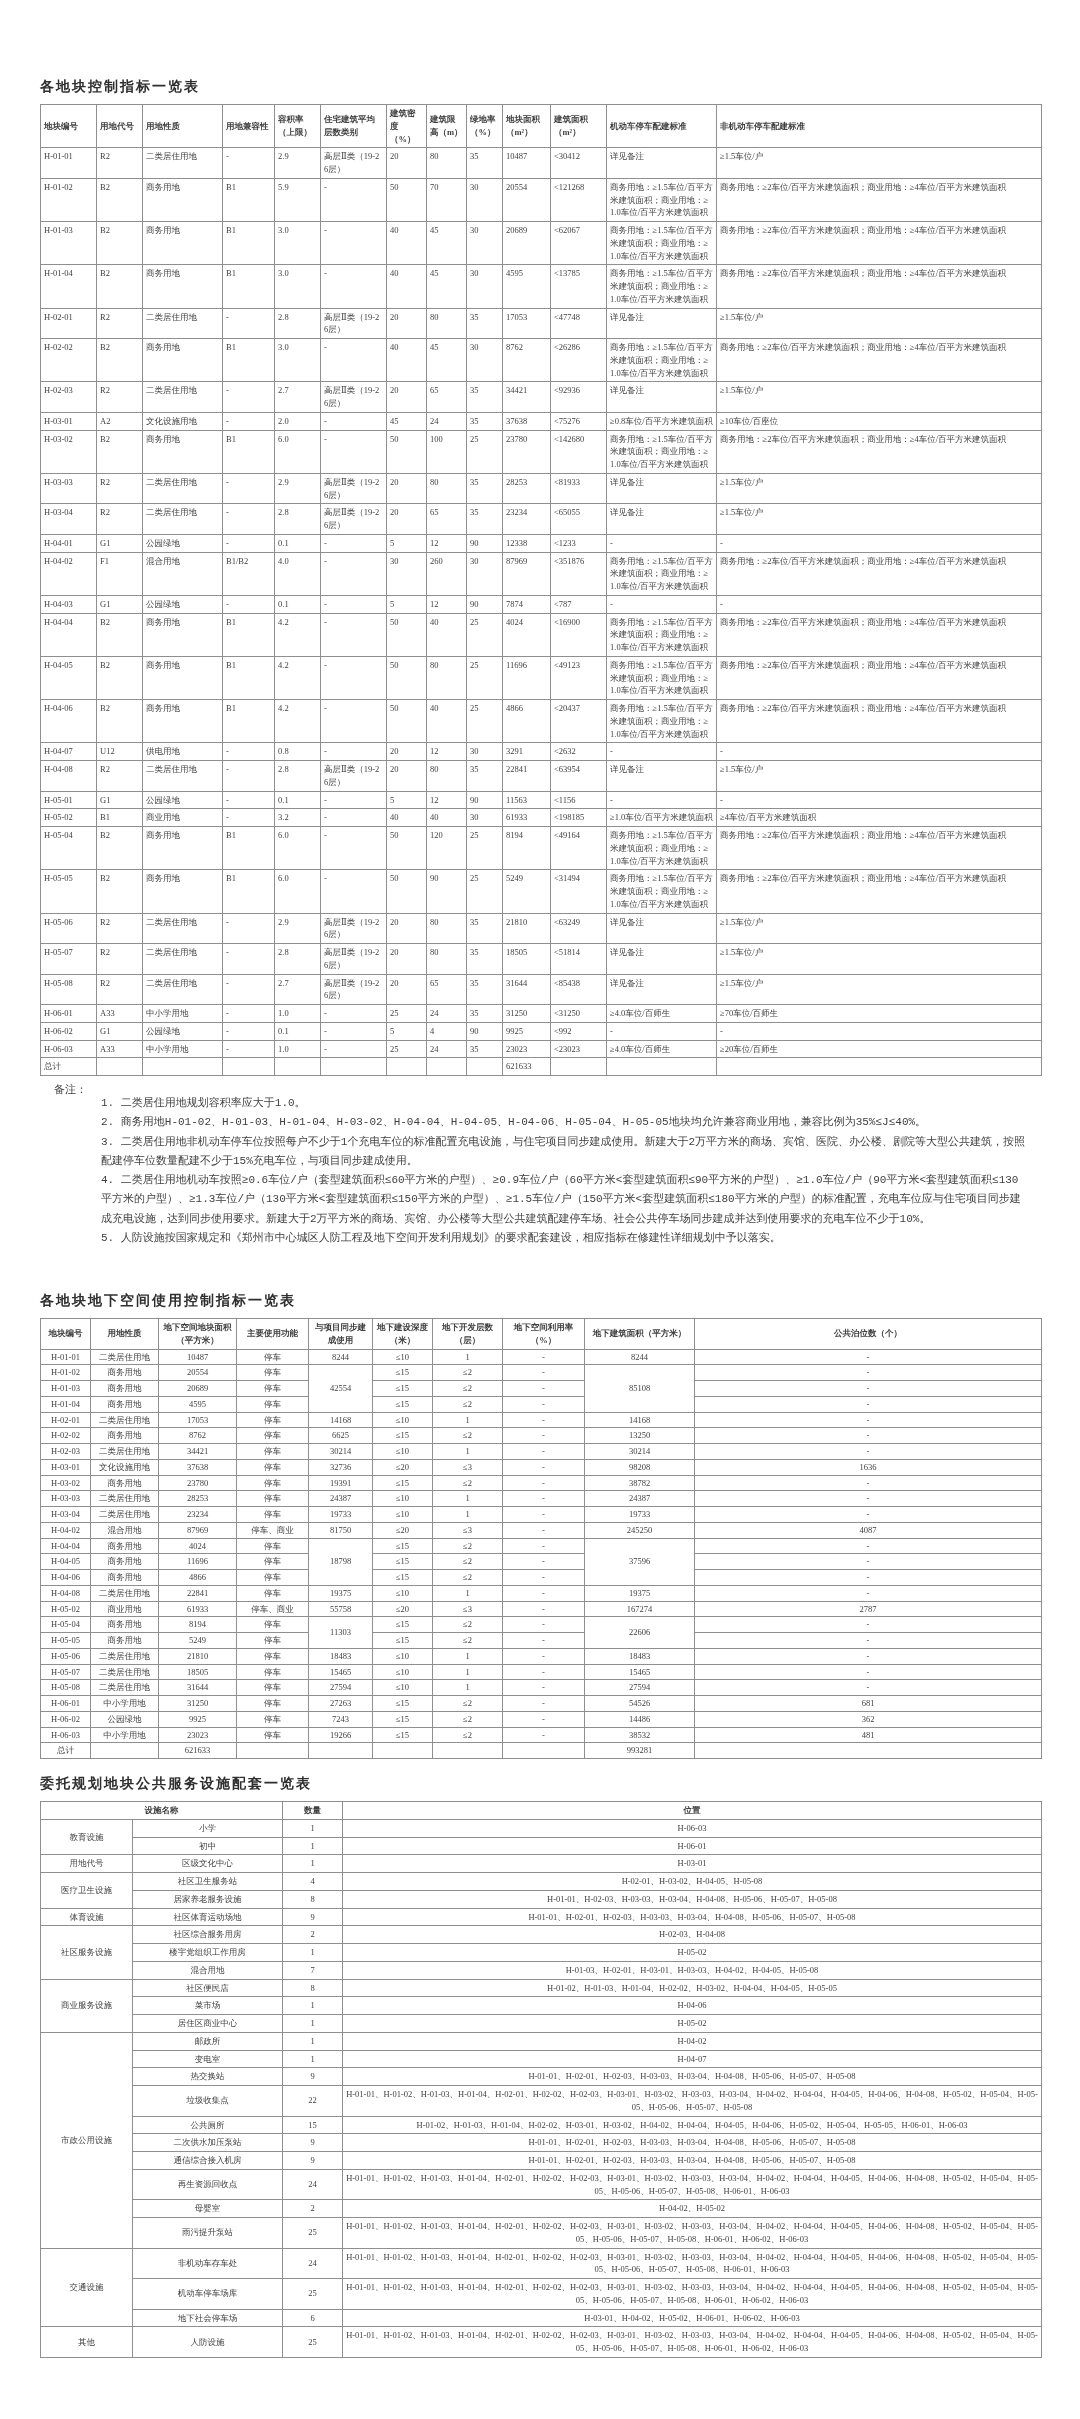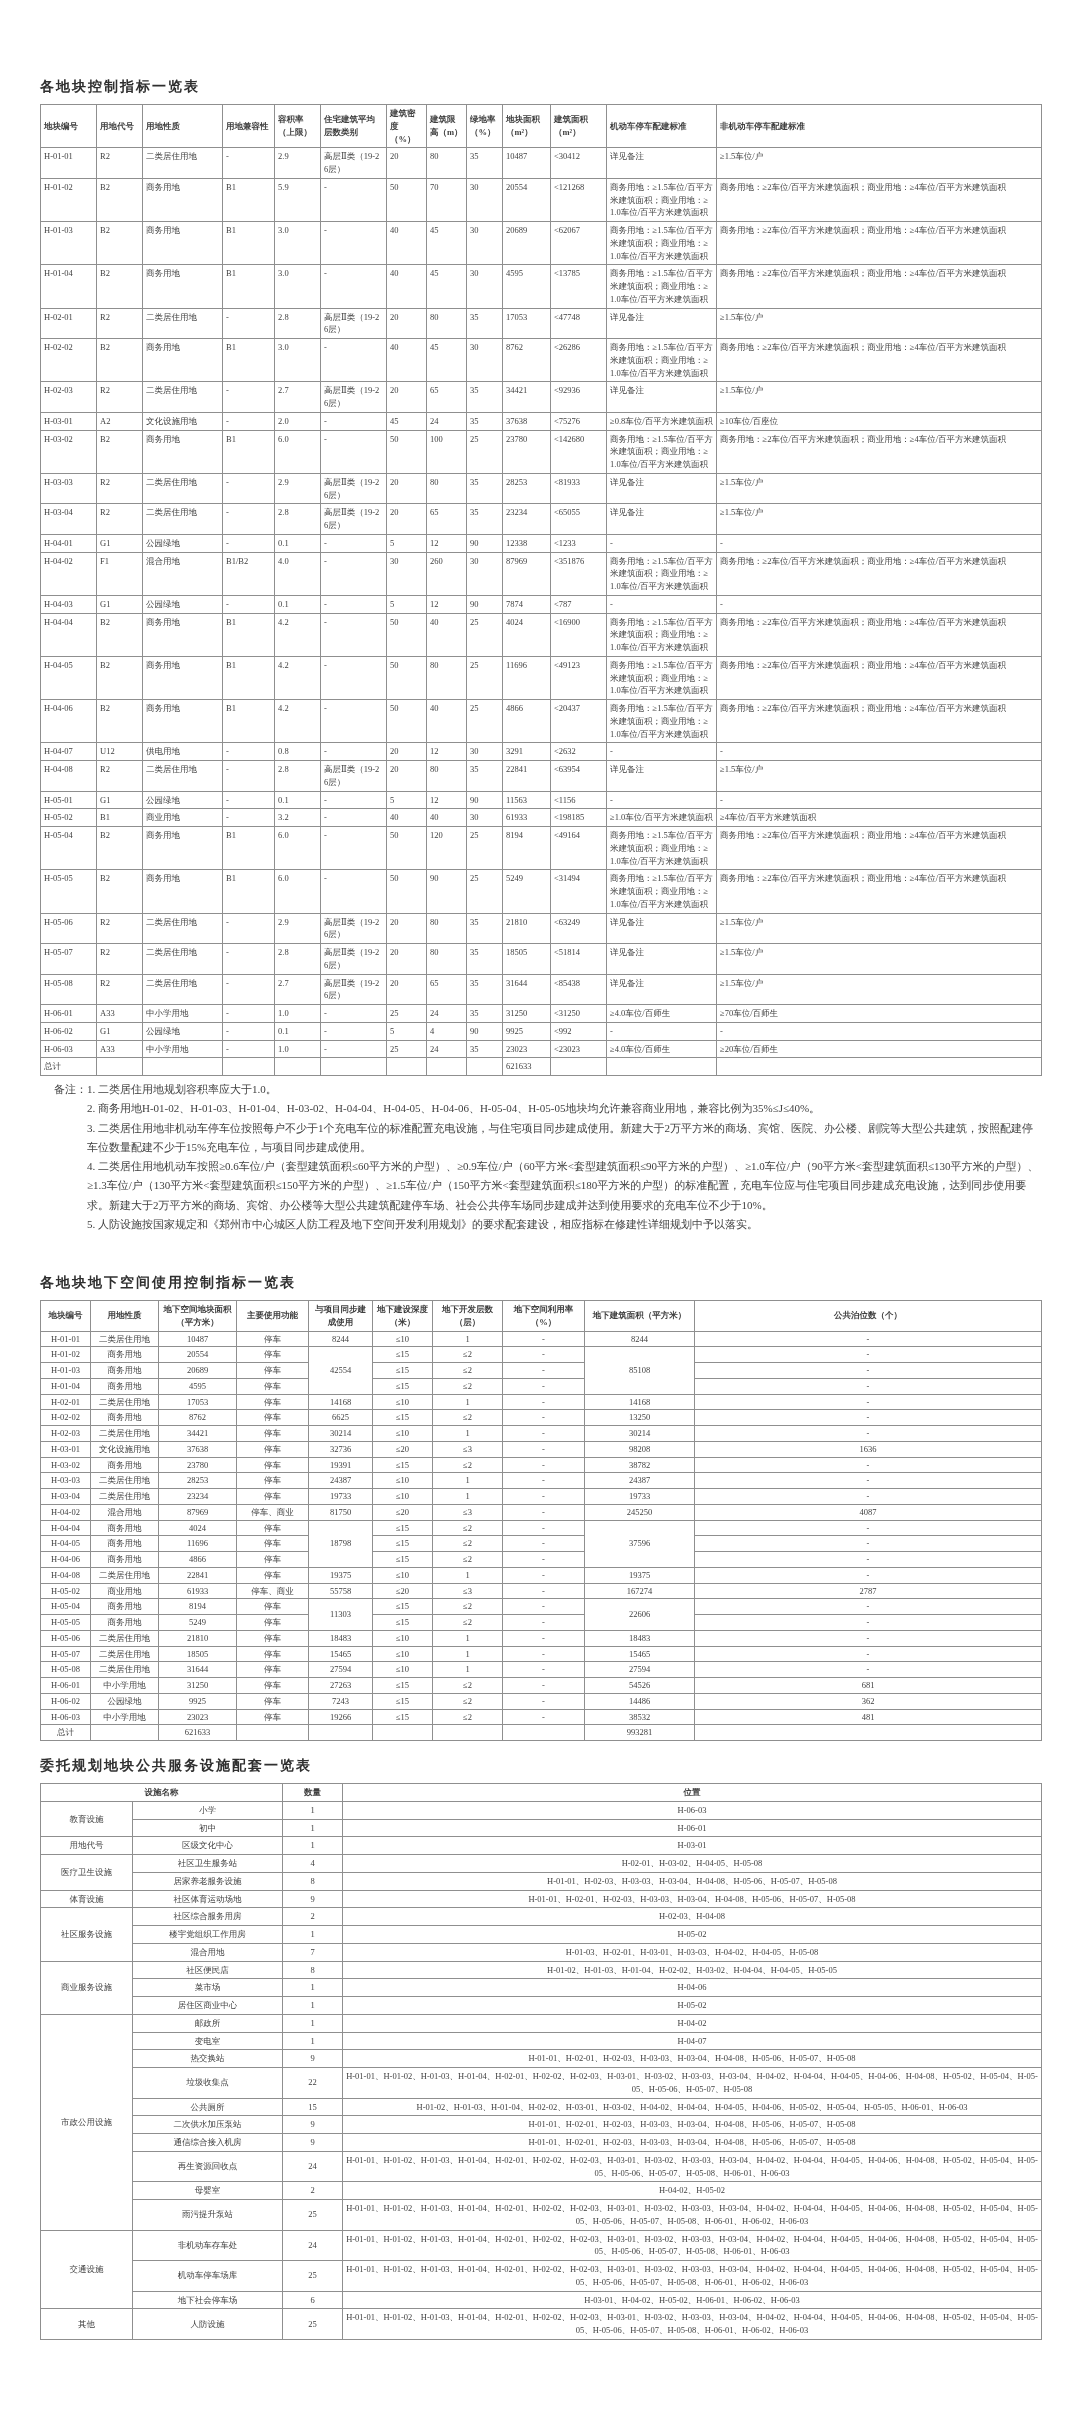--- a/index.html
+++ b/index.html
@@ -10,21 +10,21 @@
     -webkit-font-smoothing:antialiased;
   }
   .page{padding:78px 38px 60px 40px;}
   .tbl-title{
     font-size:14px;
     font-weight:bold;
     letter-spacing:2px;
     color:#2f2f2f;
     margin:0 0 8px 0;
   }
-  .tbl-title.t2t{margin-top:40px;}
+  .tbl-title.t2t{margin-top:30px;}
   .tbl-title.t3t{margin-top:16px;}
   table{border-collapse:collapse;width:100%;table-layout:fixed;}
   th,td{
     border:1px solid #8f8f8f;
     font-size:8.5px;
     line-height:1.5;
     padding:2px 3px;
     word-break:break-all;
     color:#3f3f3f;
   }
@@ -35,21 +35,21 @@
   .t3 td{padding:2px 3px;}
   .notes{
     margin:4px 0 0 14px;
     font-size:11px;
     line-height:1.75;
     color:#3f3f3f;
     width:985px;
   }
   .notes .note-line{display:flex;}
   .notes .note-label{white-space:nowrap;}
-  .notes ol{margin:0;padding:0;list-style:none;}
+  .notes ol{margin:14px;padding:0;list-style:none;font-family:Liberation Mono, monospace;}
   .notes li{text-indent:0;}
 </style>
 </head>
 <body>
 
 <div class="page">
 
   <h1 class="tbl-title">各地块控制指标一览表</h1>
   <table class="t1">
       <colgroup>

